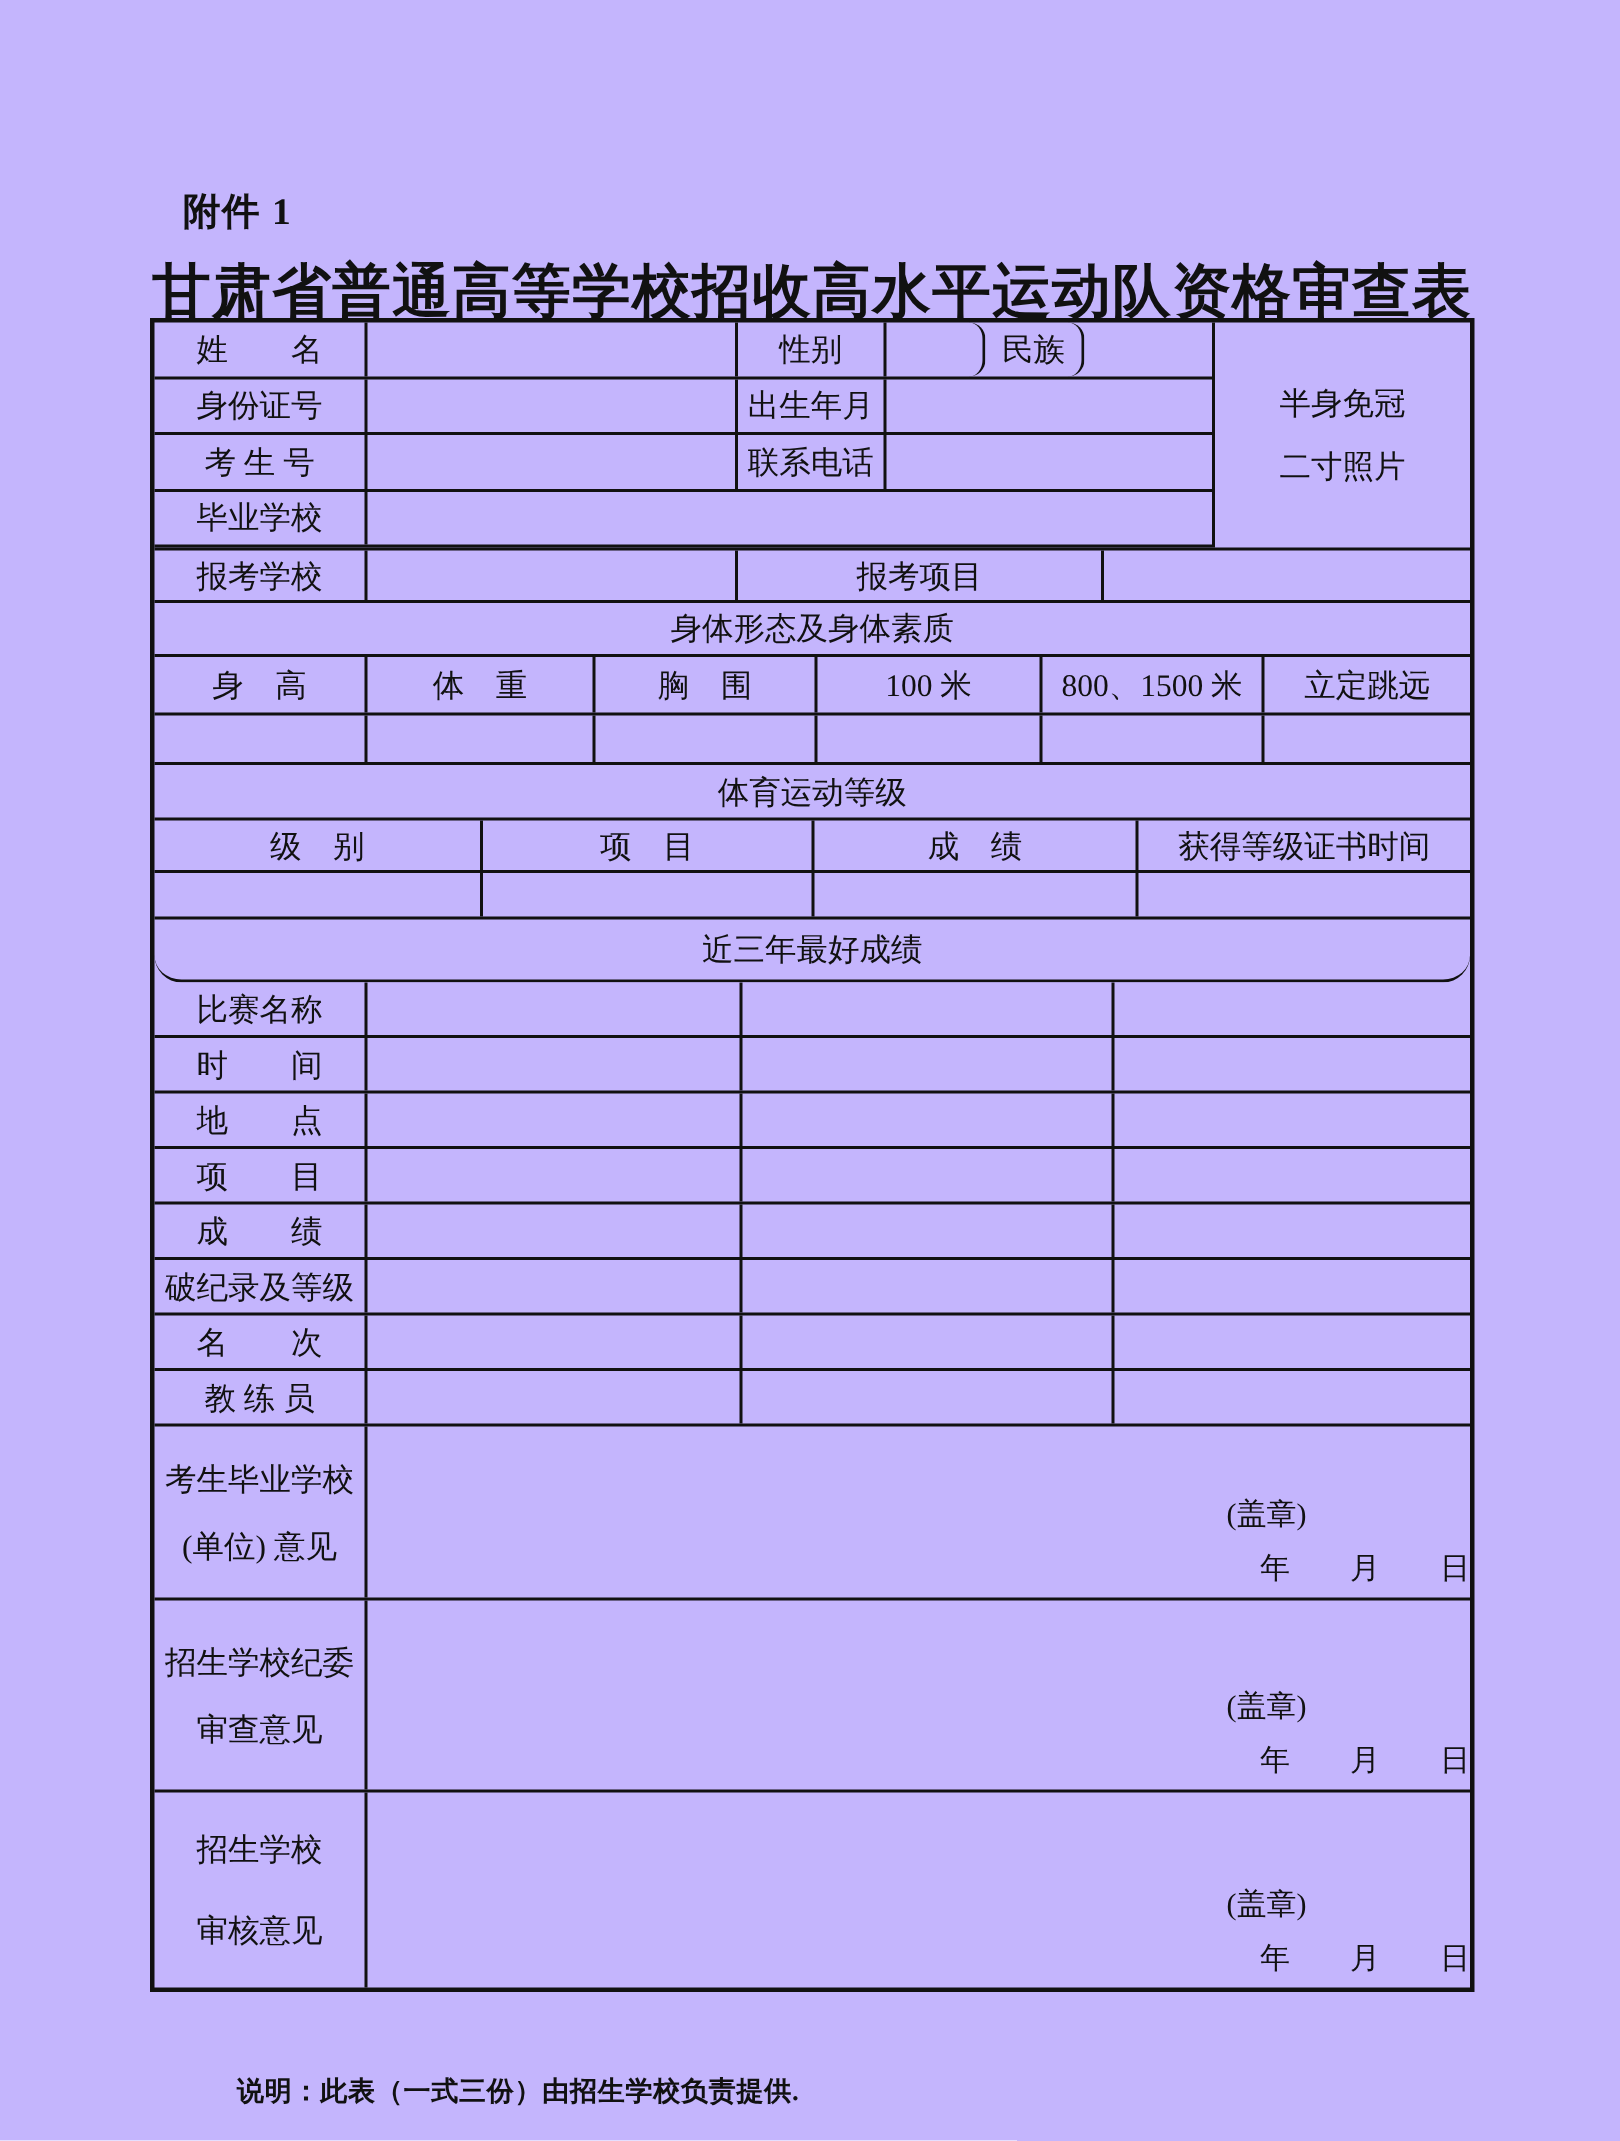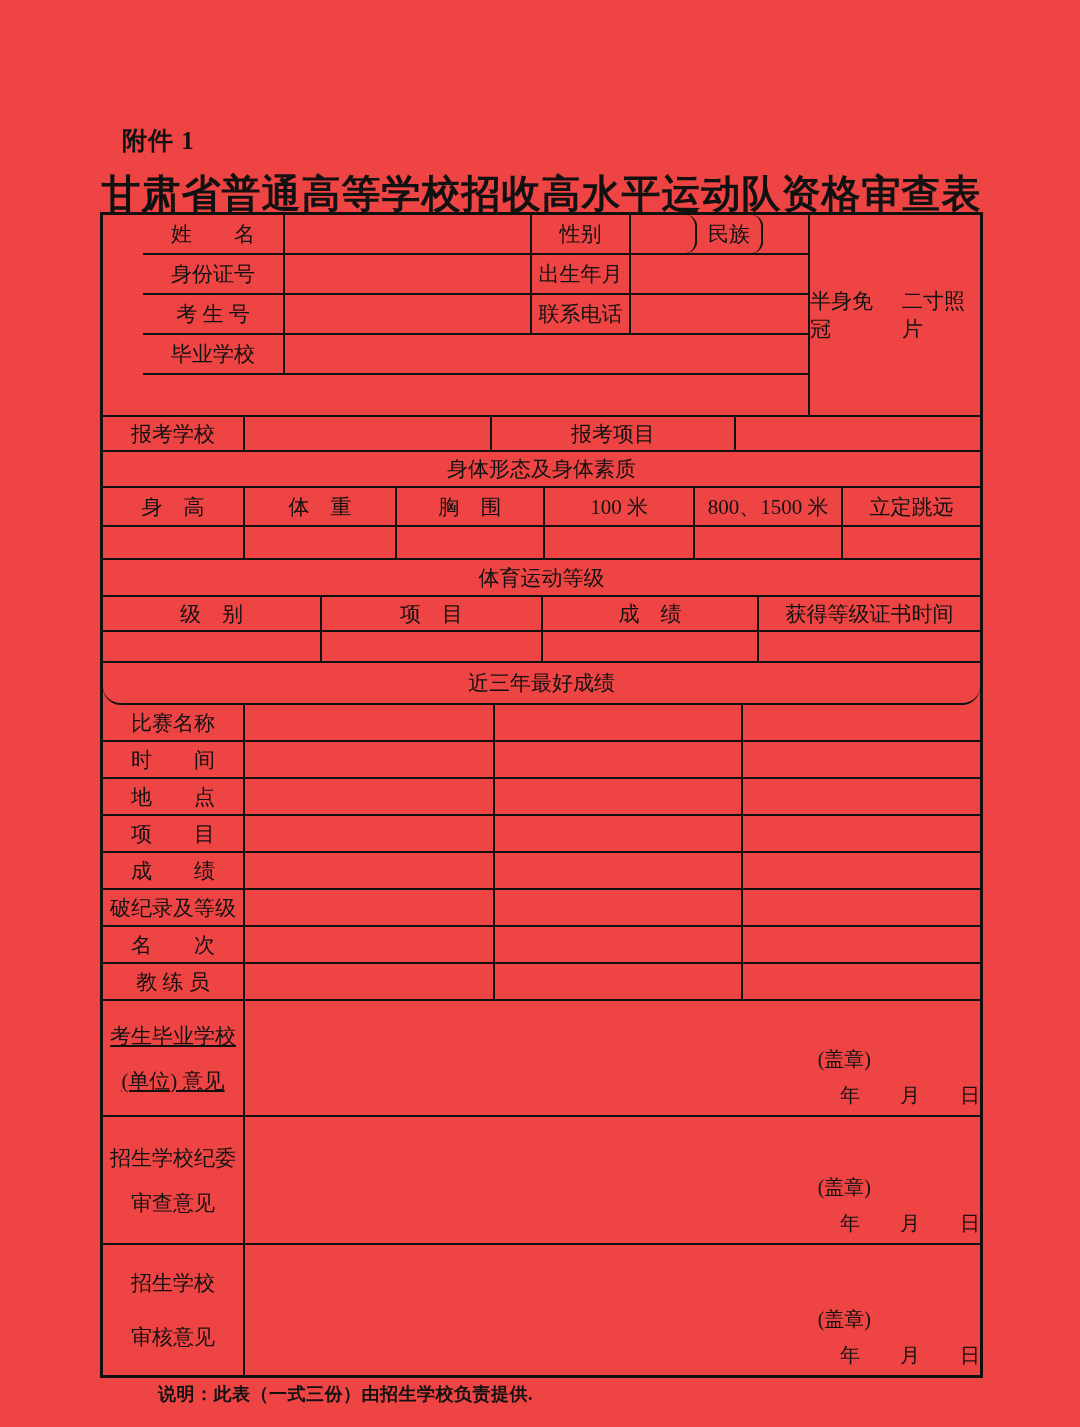--- a/index.html
+++ b/index.html
@@ -1,20 +1,20 @@
 <!DOCTYPE html>
 <html><head>
 <meta charset="utf-8">
 <style>
   * { margin:0; padding:0; box-sizing:border-box; }
   html,body { background:#ffffff; }
   .page {
     position:relative;
     width:1080px; height:1427px;
-    background:#ef4444;
+    background:#c4b5fd;
     font-family:"Liberation Serif","DejaVu Serif",serif;
     color:#111111;
     overflow:hidden;
   }
   .attachment {
     position:absolute; left:122px; top:124px;
     font-size:25px; font-weight:bold; letter-spacing:1px;
   }
   .doc-title {
     position:absolute; left:100px; top:167px; width:883px;
@@ -29,27 +29,27 @@
   .row.last { border-bottom:none; }
   .c {
     display:flex; align-items:center; justify-content:center;
     border-right:2px solid #111;
     font-size:21px; white-space:nowrap; overflow:hidden;
   }
   .c.end { border-right:none; }
   .grow { flex:1 1 auto; }
   .fix { flex:0 0 auto; }
   
-  .topblock { display:flex; border-bottom:2px solid #111; height:202px;padding-left:40px; }
+  .topblock { display:flex; border-bottom:2px solid #111; height:152px; }
   .topleft { flex:1 1 auto; display:flex; flex-direction:column; }
   .topleft .row { height:40px; }
   .topleft .row.last { height:40px; }
   .photo-cell {
     flex:0 0 172px; border-left:2px solid #111;
-    display:flex; flex-direction:row; align-items:center; justify-content:center;
+    display:flex; flex-direction:column; align-items:center; justify-content:center;
     gap:14px; font-size:21px;
   }
   .w142 { flex:0 0 142px; }
   .w247 { flex:0 0 247px; }
   .w99  { flex:0 0 99px; }
   .w66  { flex:0 0 66px;border-radius:11px; }
   .w244 { flex:0 0 244px; }
   .w152 { flex:0 0 152px; }
   .w148 { flex:0 0 148px; }
   .w150 { flex:0 0 150px; }
@@ -210,21 +210,21 @@
       <div class="c fix w248"></div>
       <div class="c grow end"></div>
     </div>
     <div class="row h37">
       <div class="c fix w142">教 练 员</div>
       <div class="c fix w250"></div>
       <div class="c fix w248"></div>
       <div class="c grow end"></div>
     </div>
 
-    <div class="op-row" style="height:116px;text-decoration:underline;">
+    <div class="op-row" style="height:116px;">
       <div class="op-label">
         <div>考生毕业学校</div>
         <div>(单位) 意见</div>
       </div>
       <div class="op-body">
         <div class="seal-block">
           <div class="seal-line">(盖章)</div>
           <div class="date-line">年　　月　　日</div>
         </div>
       </div>

